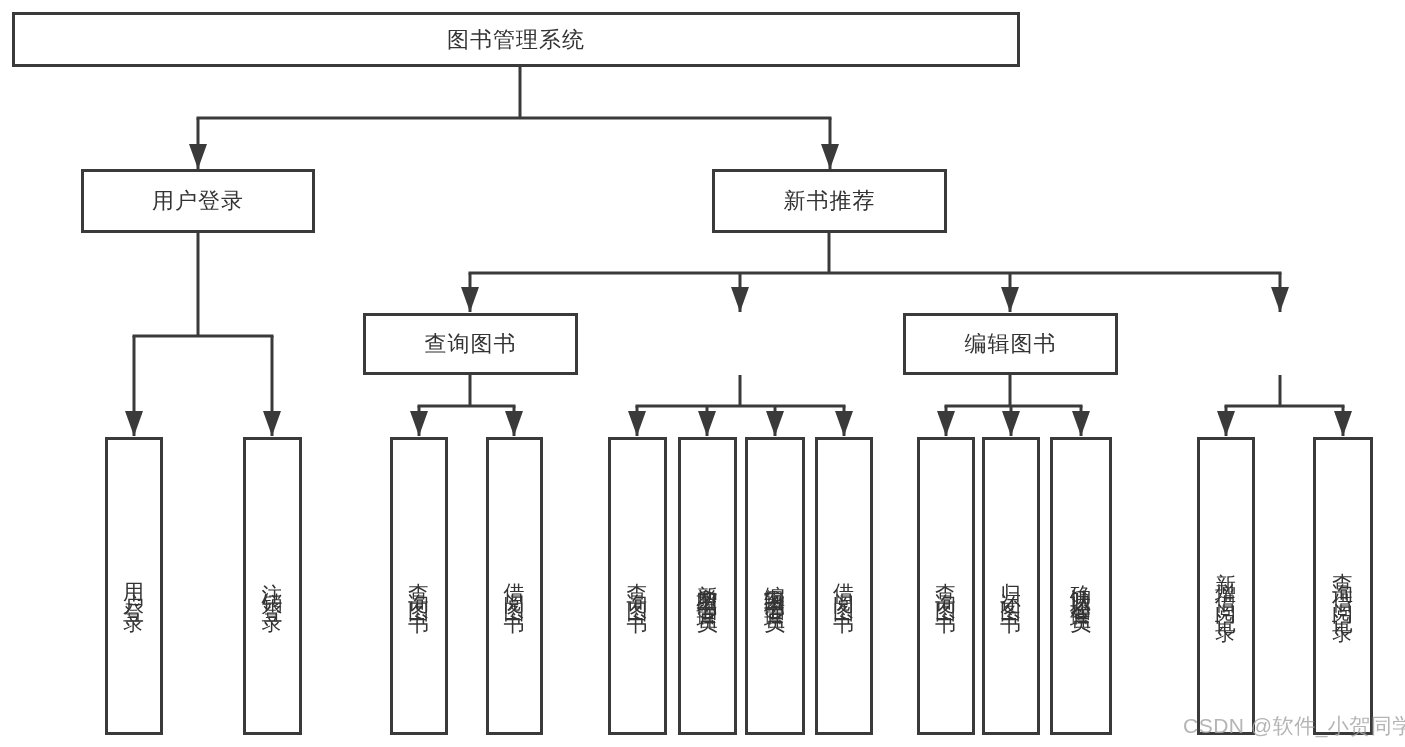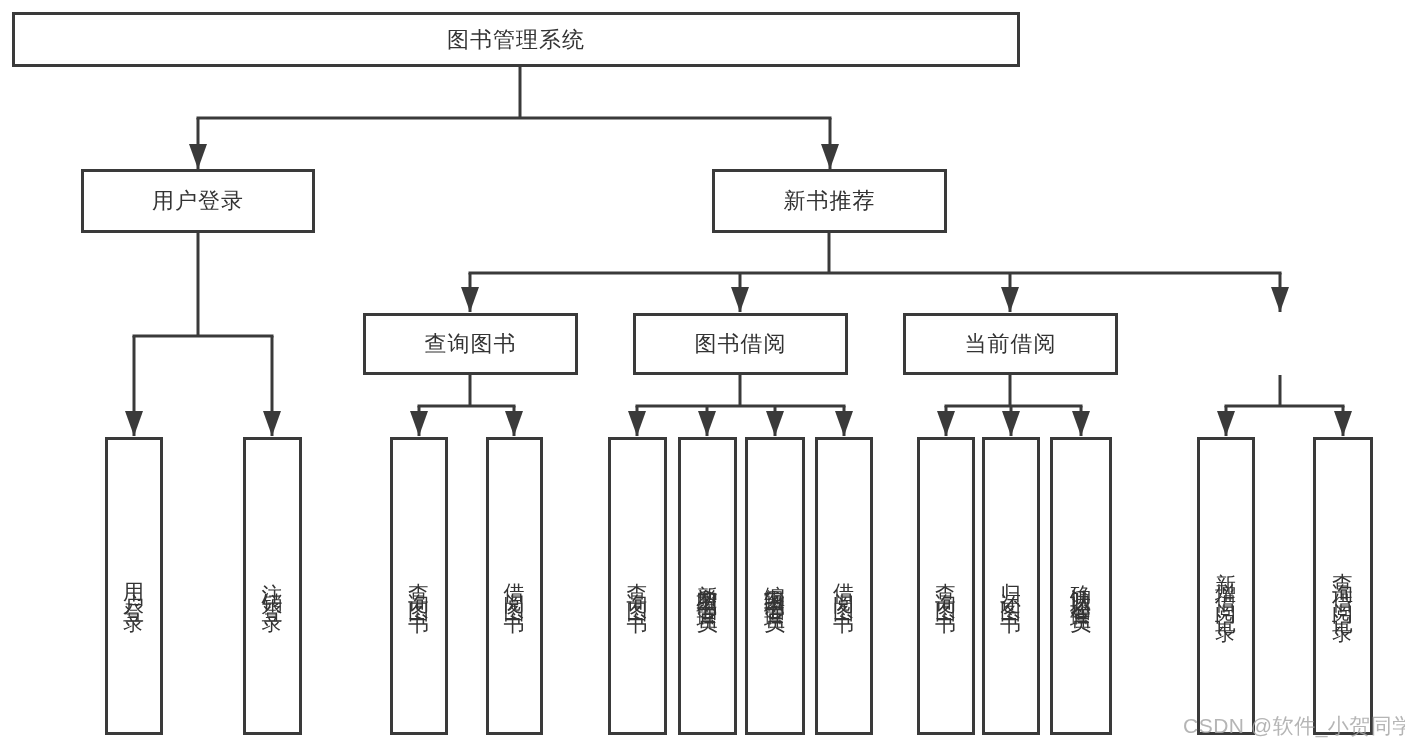--- a/index.html
+++ b/index.html
@@ -91,22 +91,21 @@
       <path class="ln" d="M1343,406 V436" marker-end="url(#arrow)"></path>
     </g>
   </svg>
 
   <div class="box h" style="left:12px;top:12px;width:1008px;height:55px">图书管理系统</div>
 
   <div class="box h" style="left:81px;top:169px;width:234px;height:64px">用户登录</div>
   <div class="box h" style="left:712px;top:169px;width:235px;height:64px">新书推荐</div>
 
   <div class="box h" style="left:363px;top:313px;width:215px;height:62px">查询图书</div>
-  <div class="box h" style="left:633px;top:313px;width:215px;height:62px">图书借阅</div>
-  <div class="box h" style="left:903px;top:313px;width:215px;height:62px">当前借阅</div>
+  <div class="box h" style="left:903px;top:313px;width:215px;height:62px">编辑图书</div>
 
   <div class="box v" style="left:105px;top:437px;width:58px;height:298px">用户登录</div>
   <div class="box v" style="left:243px;top:437px;width:59px;height:298px">注销登录</div>
 
   <div class="box v" style="left:390px;top:437px;width:58px;height:298px">查询图书</div>
   <div class="box v" style="left:486px;top:437px;width:57px;height:298px">借阅图书</div>
 
   <div class="box v" style="left:608px;top:437px;width:59px;height:298px">查询图书</div>
   <div class="box v tight" style="left:678px;top:437px;width:59px;height:298px">新增图书（管理员）</div>
   <div class="box v tight" style="left:745px;top:437px;width:60px;height:298px">编辑图书（管理员）</div>

